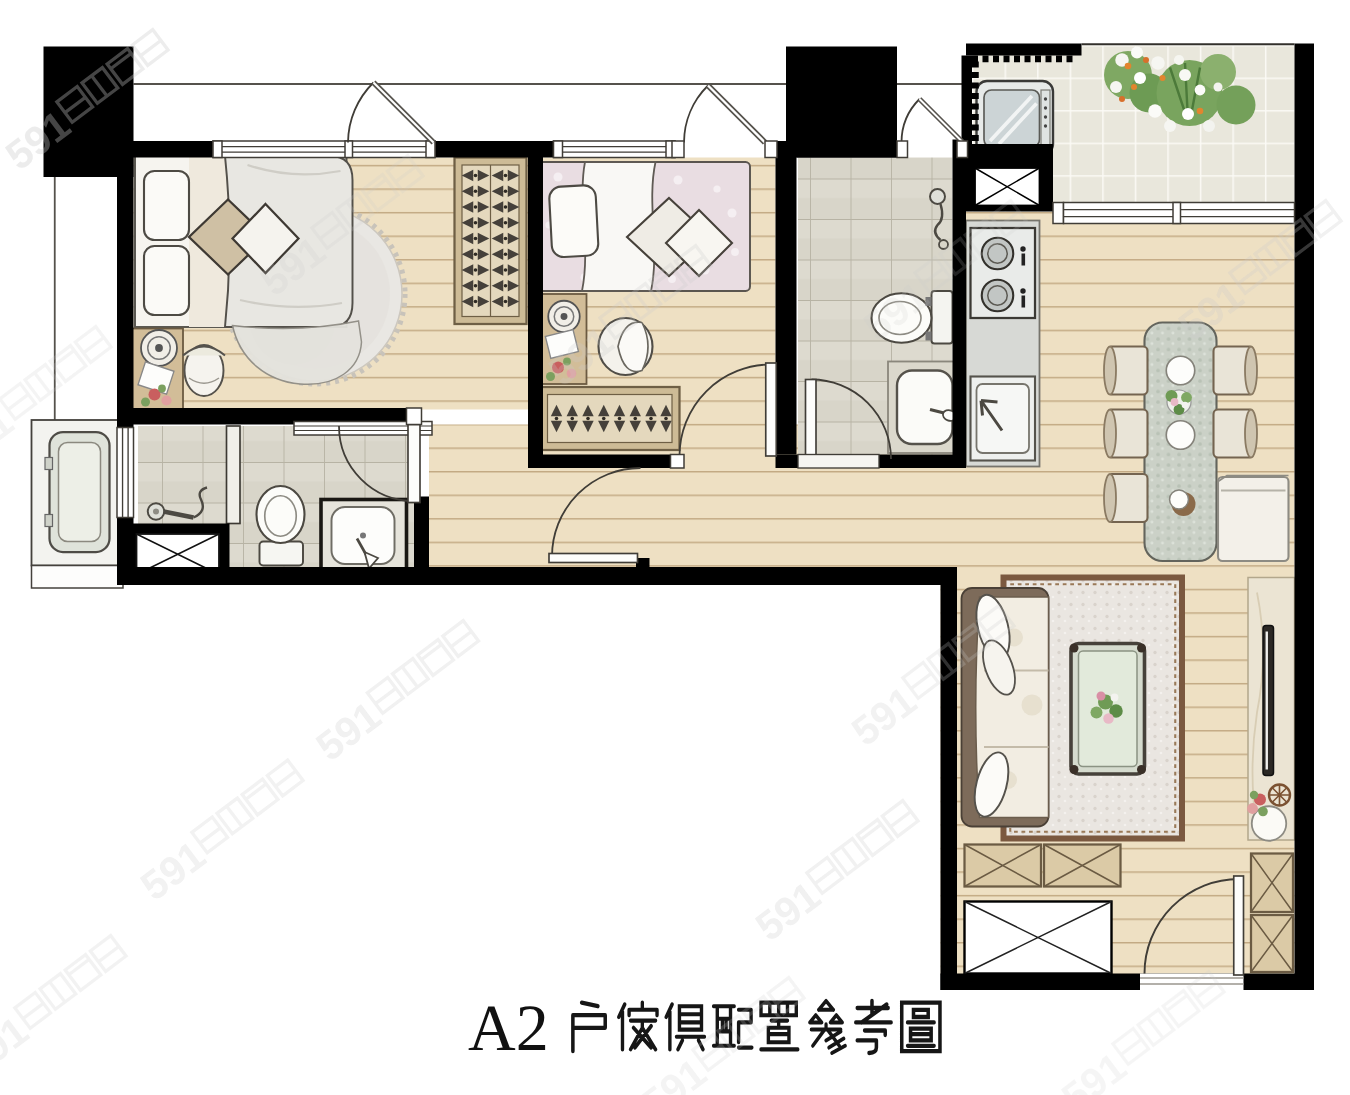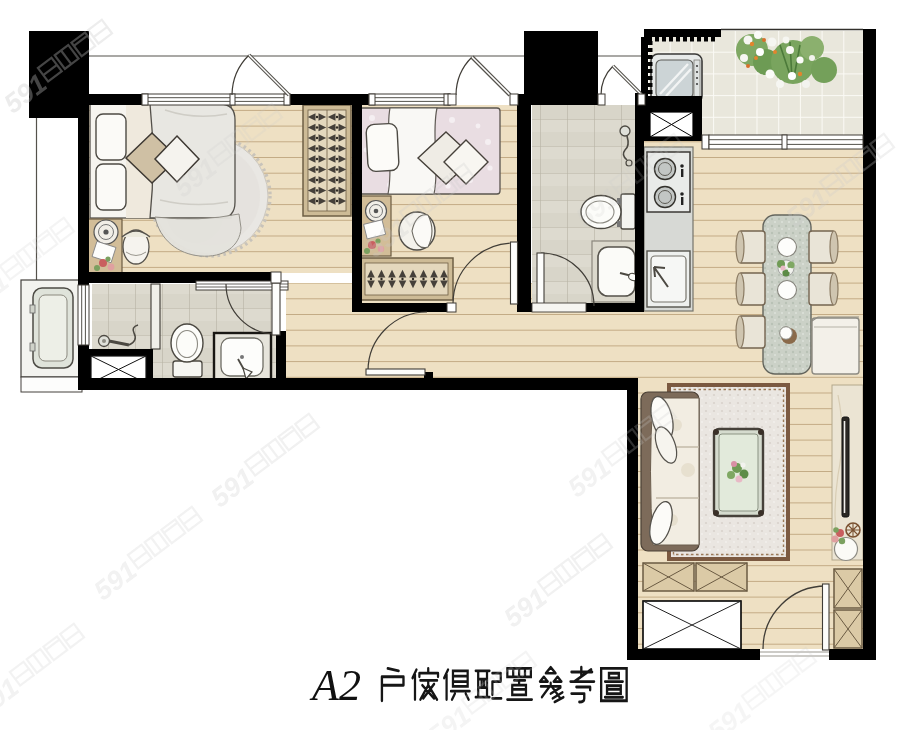--- a/index.html
+++ b/index.html
@@ -1,16 +1,16 @@
 <!DOCTYPE html>
 <html><head>
 <meta charset="utf-8">
 <style>
 html,body{margin:0;padding:0;background:#fff;}
-#plan{position:relative;width:900px;height:730px;background:#fca5a5;overflow:hidden;font-family:"Liberation Sans",sans-serif;font-style:italic;}
+#plan{position:relative;width:900px;height:730px;background:#fca5a5;overflow:hidden;font-family:"Liberation Sans",sans-serif;}
 svg{position:absolute;left:0;top:0;}
 </style>
 </head>
 <body>
 <div id="plan">
 <svg width="900" height="730" viewBox="0 0 900 730">
 <defs>
 <pattern id="wood" x="0" y="0" width="900" height="15.7" patternUnits="userSpaceOnUse">
   <rect width="900" height="15.7" fill="#eee0c3"></rect>
   <line x1="0" y1="0.5" x2="900" y2="0.5" stroke="#c3aa84" stroke-width="1"></line>

